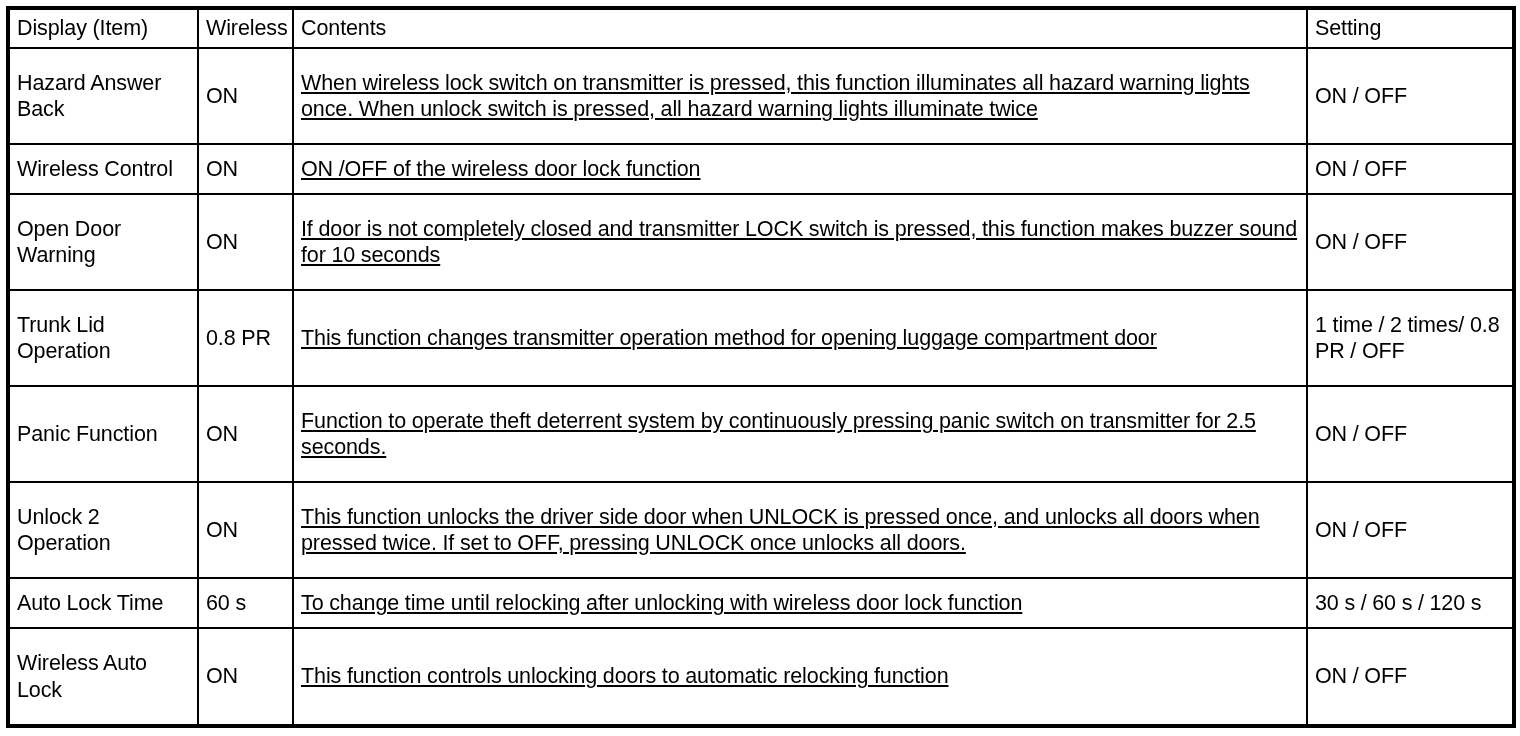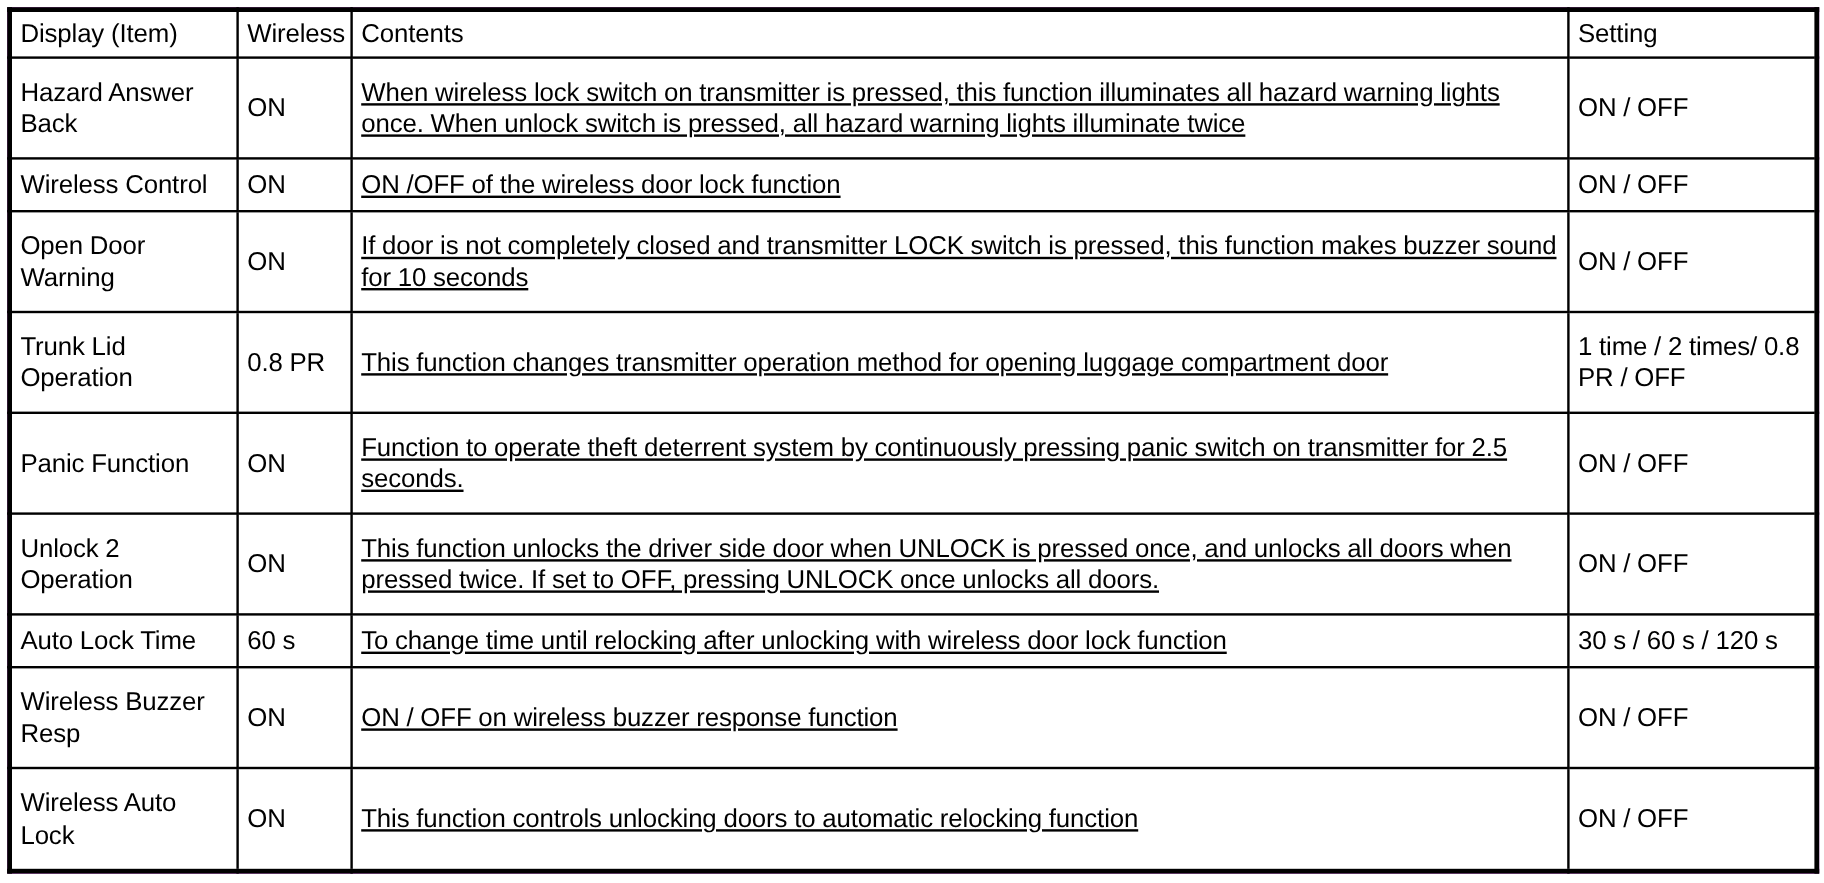--- a/index.html
+++ b/index.html
@@ -133,26 +133,20 @@
         <td class="contents-cell">This function unlocks the driver side door when UNLOCK is pressed once, and unlocks all doors when pressed twice. If set to OFF, pressing UNLOCK once unlocks all doors.</td>
         <td class="setting-cell">ON / OFF</td>
       </tr>
       <tr>
         <td class="item-cell">Auto Lock Time</td>
         <td class="default-cell">60 s</td>
         <td class="contents-cell">To change time until relocking after unlocking with wireless door lock function</td>
         <td class="setting-cell">30 s / 60 s / 120 s</td>
       </tr>
       <tr>
-        <td class="item-cell">Wireless Buzzer Resp</td>
-        <td class="default-cell">ON</td>
-        <td class="contents-cell">ON / OFF on wireless buzzer response function</td>
-        <td class="setting-cell">ON / OFF</td>
-      </tr>
-      <tr>
         <td class="item-cell">Wireless Auto Lock</td>
         <td class="default-cell">ON</td>
         <td class="contents-cell">This function controls unlocking doors to automatic relocking function</td>
         <td class="setting-cell">ON / OFF</td>
       </tr>
     </tbody>
   </table>
 </div>
 
 </body></html>

